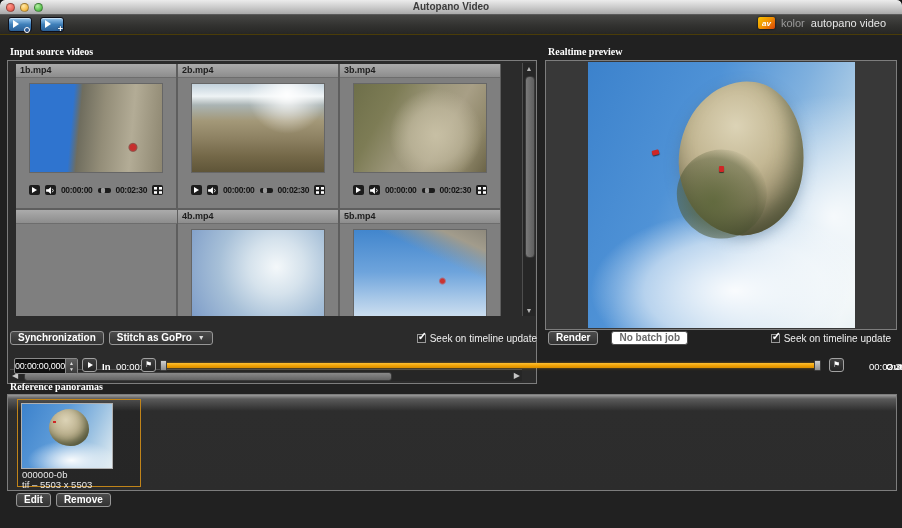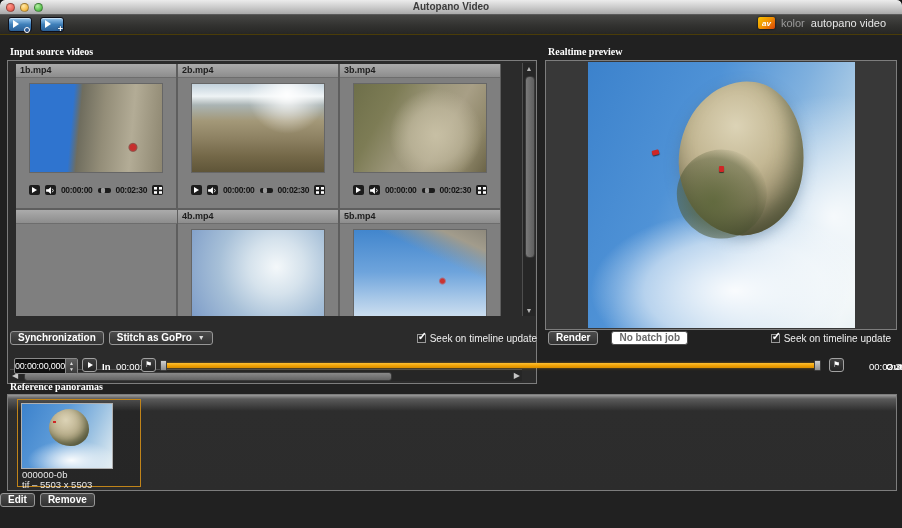--- a/index.html
+++ b/index.html
@@ -151,21 +151,21 @@
     background:
       radial-gradient(ellipse 70% 45% at 55% 88%,rgba(255,255,255,.95),rgba(255,255,255,0) 70%),
       linear-gradient(115deg,#3c82cc 0%,#5d9bd8 40%,#9cc2e2 70%,#e4eef2 100%);}
   #ref-thumb::before{content:"";position:absolute;left:30%;top:8%;width:44%;height:58%;
     border-radius:52% 48% 46% 54%/50% 55% 45% 50%;
     background:radial-gradient(circle at 42% 30%,#dcd3b6,#b4a884 55%,#6f6349 90%);
     box-shadow:inset -4px -5px 8px rgba(45,60,35,.55);}
   #ref-thumb::after{content:"";position:absolute;left:34%;top:26%;width:3px;height:2px;background:#cf2626;}
   .ref-text{position:absolute;left:4px;color:#e8e8e8;font-size:9.5px;}
   #ref-name{top:69px;} #ref-details{top:79px;}
-  #ref-buttons{position:absolute;left:0;top:493px;display:flex;gap:5px;}
+  #ref-buttons{position:absolute;left:16px;top:493px;display:flex;gap:5px;}
 </style>
 </head>
 <body>
 
 <div id="app">
 
   <div id="titlebar">
     <span class="traffic tl-red"></span>
     <span class="traffic tl-yellow"></span>
     <span class="traffic tl-green"></span>

